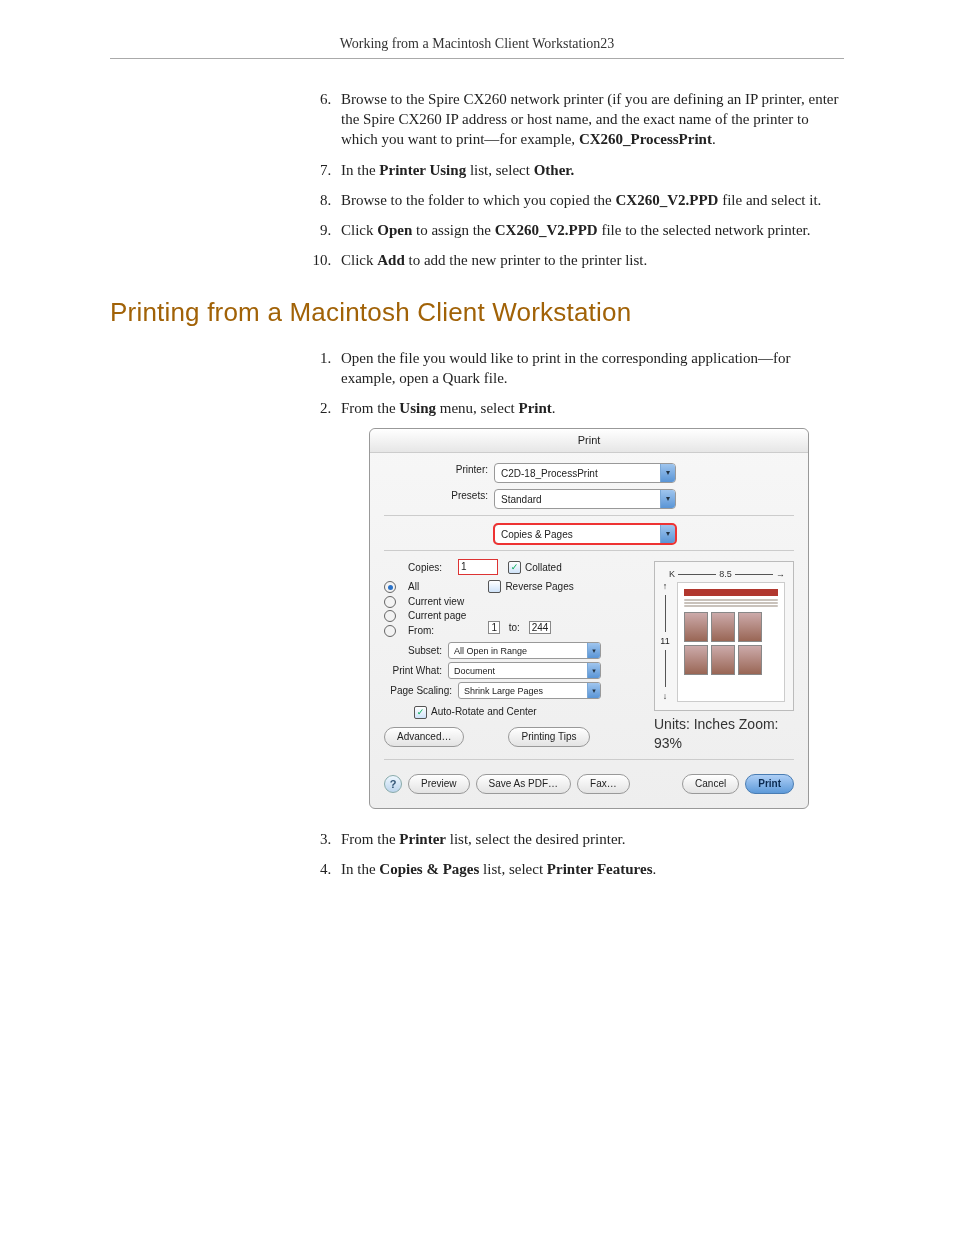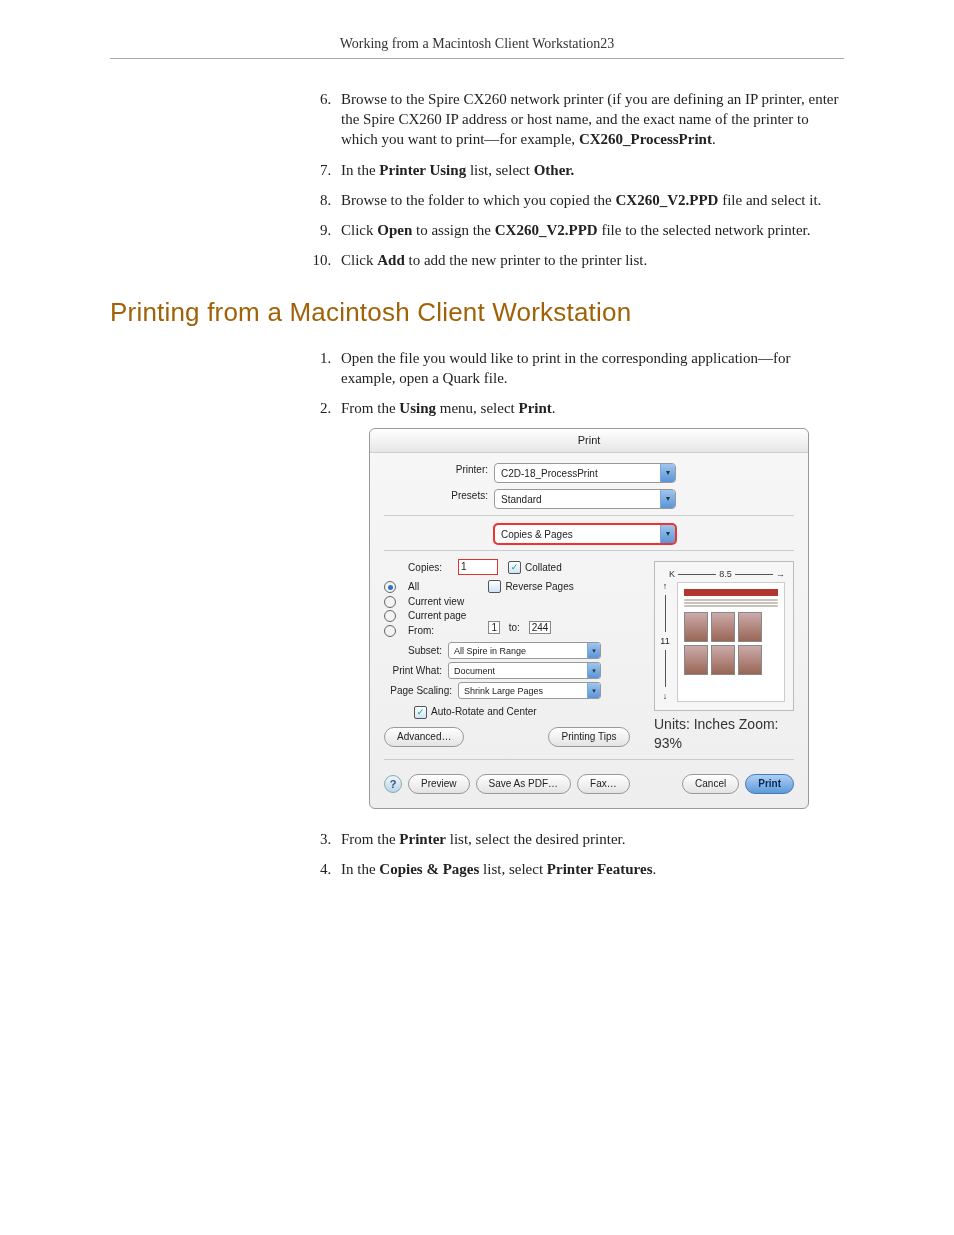--- a/index.html
+++ b/index.html
@@ -141,21 +141,21 @@
   .thumbs .t { width:22px; height:28px; background:linear-gradient(#caa,#965); border:1px solid #888; }
   .units { font-size:14px; color:#333; margin-top:4px; }
 
   .pillbtn {
     display:inline-flex; align-items:center; justify-content:center;
     height:18px; padding:0 12px; font-size:10px;
     background:linear-gradient(#fff,#e3e3e3);
     border:1px solid #999; border-radius:10px;
   }
   .pillbtn.primary { background:linear-gradient(#aecff6,#5d9ad9); border-color:#4a7db3; color:#0a2a50; font-weight:bold;}
-  .foot1 { display:flex; gap:84px; margin-top:8px; }
+  .foot1 { display:flex; gap:44px; margin-top:8px; }
   .foot2 { display:flex; gap:6px; margin-top:14px; align-items:center;}
   .foot2 .spacer { flex:1; }
   .help {
     width:16px;height:16px;border:1px solid #8aa;border-radius:50%;
     display:inline-flex;align-items:center;justify-content:center;
     color:#357;background:linear-gradient(#eef7ff,#bcd4ec);font-weight:bold;font-size:11px;
   }
 </style>
 </head>
 <body>
@@ -259,21 +259,21 @@
                     <span class="tinyinput">1</span>
                     <span style="padding:0 6px;">to:</span>
                     <span class="tinyinput">244</span>
                   </div>
                 </div>
               </div>
 
               <div style="margin-top:4px; display:flex; align-items:center;">
                 <span class="lbl2">Subset:</span>
                 <span class="mini-select">
-                    <span>All Spire in Range</span>
+                    <span>All Open in Range</span>
                     <span class="cap">▾</span>
                   </span>
               </div>
               <div style="margin-top:3px; display:flex; align-items:center;">
                 <span class="lbl2">Print What:</span>
                 <span class="mini-select">
                     <span>Document</span>
                     <span class="cap">▾</span>
                   </span>
               </div>

